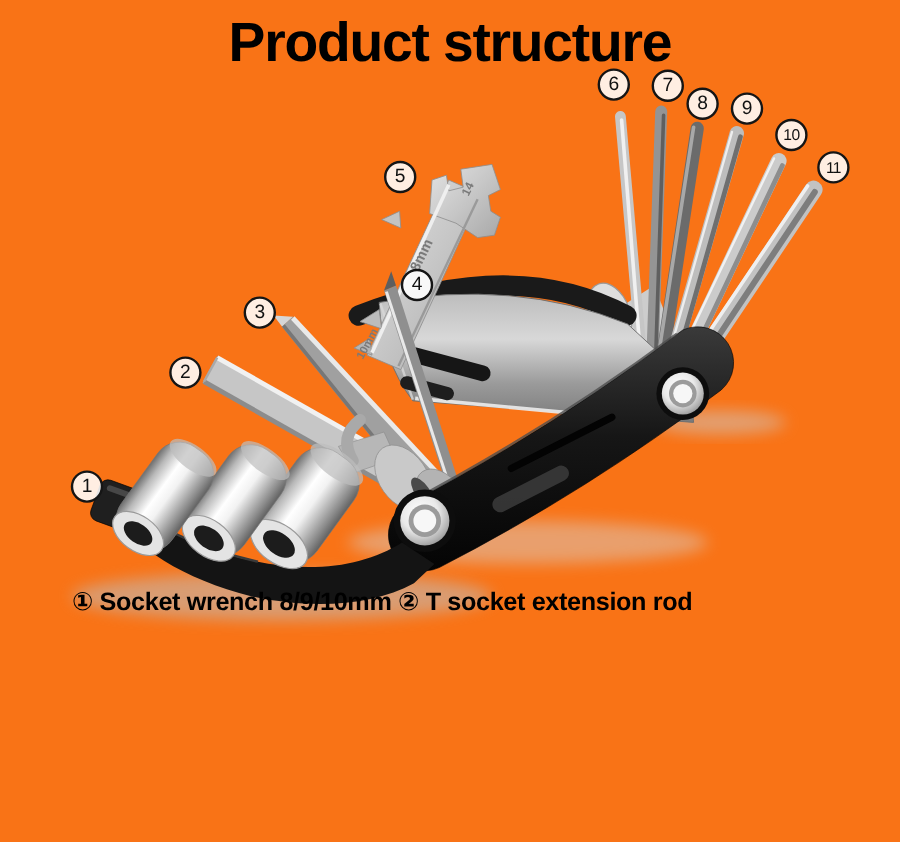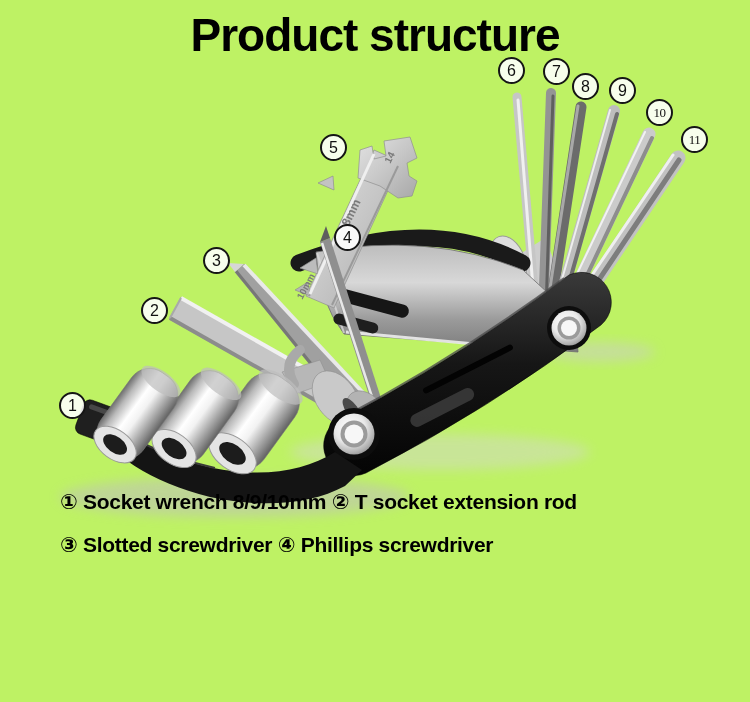--- a/index.html
+++ b/index.html
@@ -1,30 +1,30 @@
 <!DOCTYPE html>
 <html><head>
 <meta charset="utf-8">
 <style>
   html,body{margin:0;padding:0;background:#fff;}
   .stage{
-    position:relative;width:750px;height:702px;background:#bef264;overflow:hidden;
+    position:relative;width:750px;height:702px;background:#f97316;overflow:hidden;
     font-family:"Liberation Sans","DejaVu Sans",sans-serif;color:#000;
   }
   .page-title{
     position:absolute;top:10px;left:0;width:750px;text-align:center;
     font-size:46px;font-weight:700;letter-spacing:-1px;line-height:1.1;margin:0;
   }
   .photo-svg{position:absolute;left:0;top:0;width:750px;height:702px;}
   .callout{
     position:absolute;width:23px;height:23px;border:2px solid #151515;border-radius:50%;
     background:rgba(255,255,255,0.88);display:flex;align-items:center;justify-content:center;
     font-size:16px;font-weight:400;color:#111;line-height:1;box-sizing:content-box;
   }
-  .callout.wide{font-size:13px;letter-spacing:-0.5px;font-family:Liberation Serif, serif;}
+  .callout.wide{font-size:13px;letter-spacing:-0.5px;}
   .legend{
     position:absolute;left:60px;top:480px;width:680px;
     font-size:21px;font-weight:600;letter-spacing:-0.3px;
   }
   .legend-line{height:43.5px;display:flex;align-items:center;white-space:pre-wrap;}
 </style>
 </head>
 <body>
 
 <div class="stage">
@@ -203,16 +203,15 @@
   <div class="callout" style="left:320px;top:134px;">5</div>
   <div class="callout" style="left:498px;top:57px;">6</div>
   <div class="callout" style="left:543px;top:58px;">7</div>
   <div class="callout" style="left:572px;top:73px;">8</div>
   <div class="callout" style="left:609px;top:77px;">9</div>
   <div class="callout wide" style="left:646px;top:99px;">10</div>
   <div class="callout wide" style="left:681px;top:126px;">11</div>
 
   <div class="legend">
     <div class="legend-line">① Socket wrench 8/9/10mm ② T socket extension rod</div>
-    <div class="legend-line">③ Slotted screwdriver ④ Phillips screwdriver</div>
   </div>
 
 </div>
 
 </body></html>

